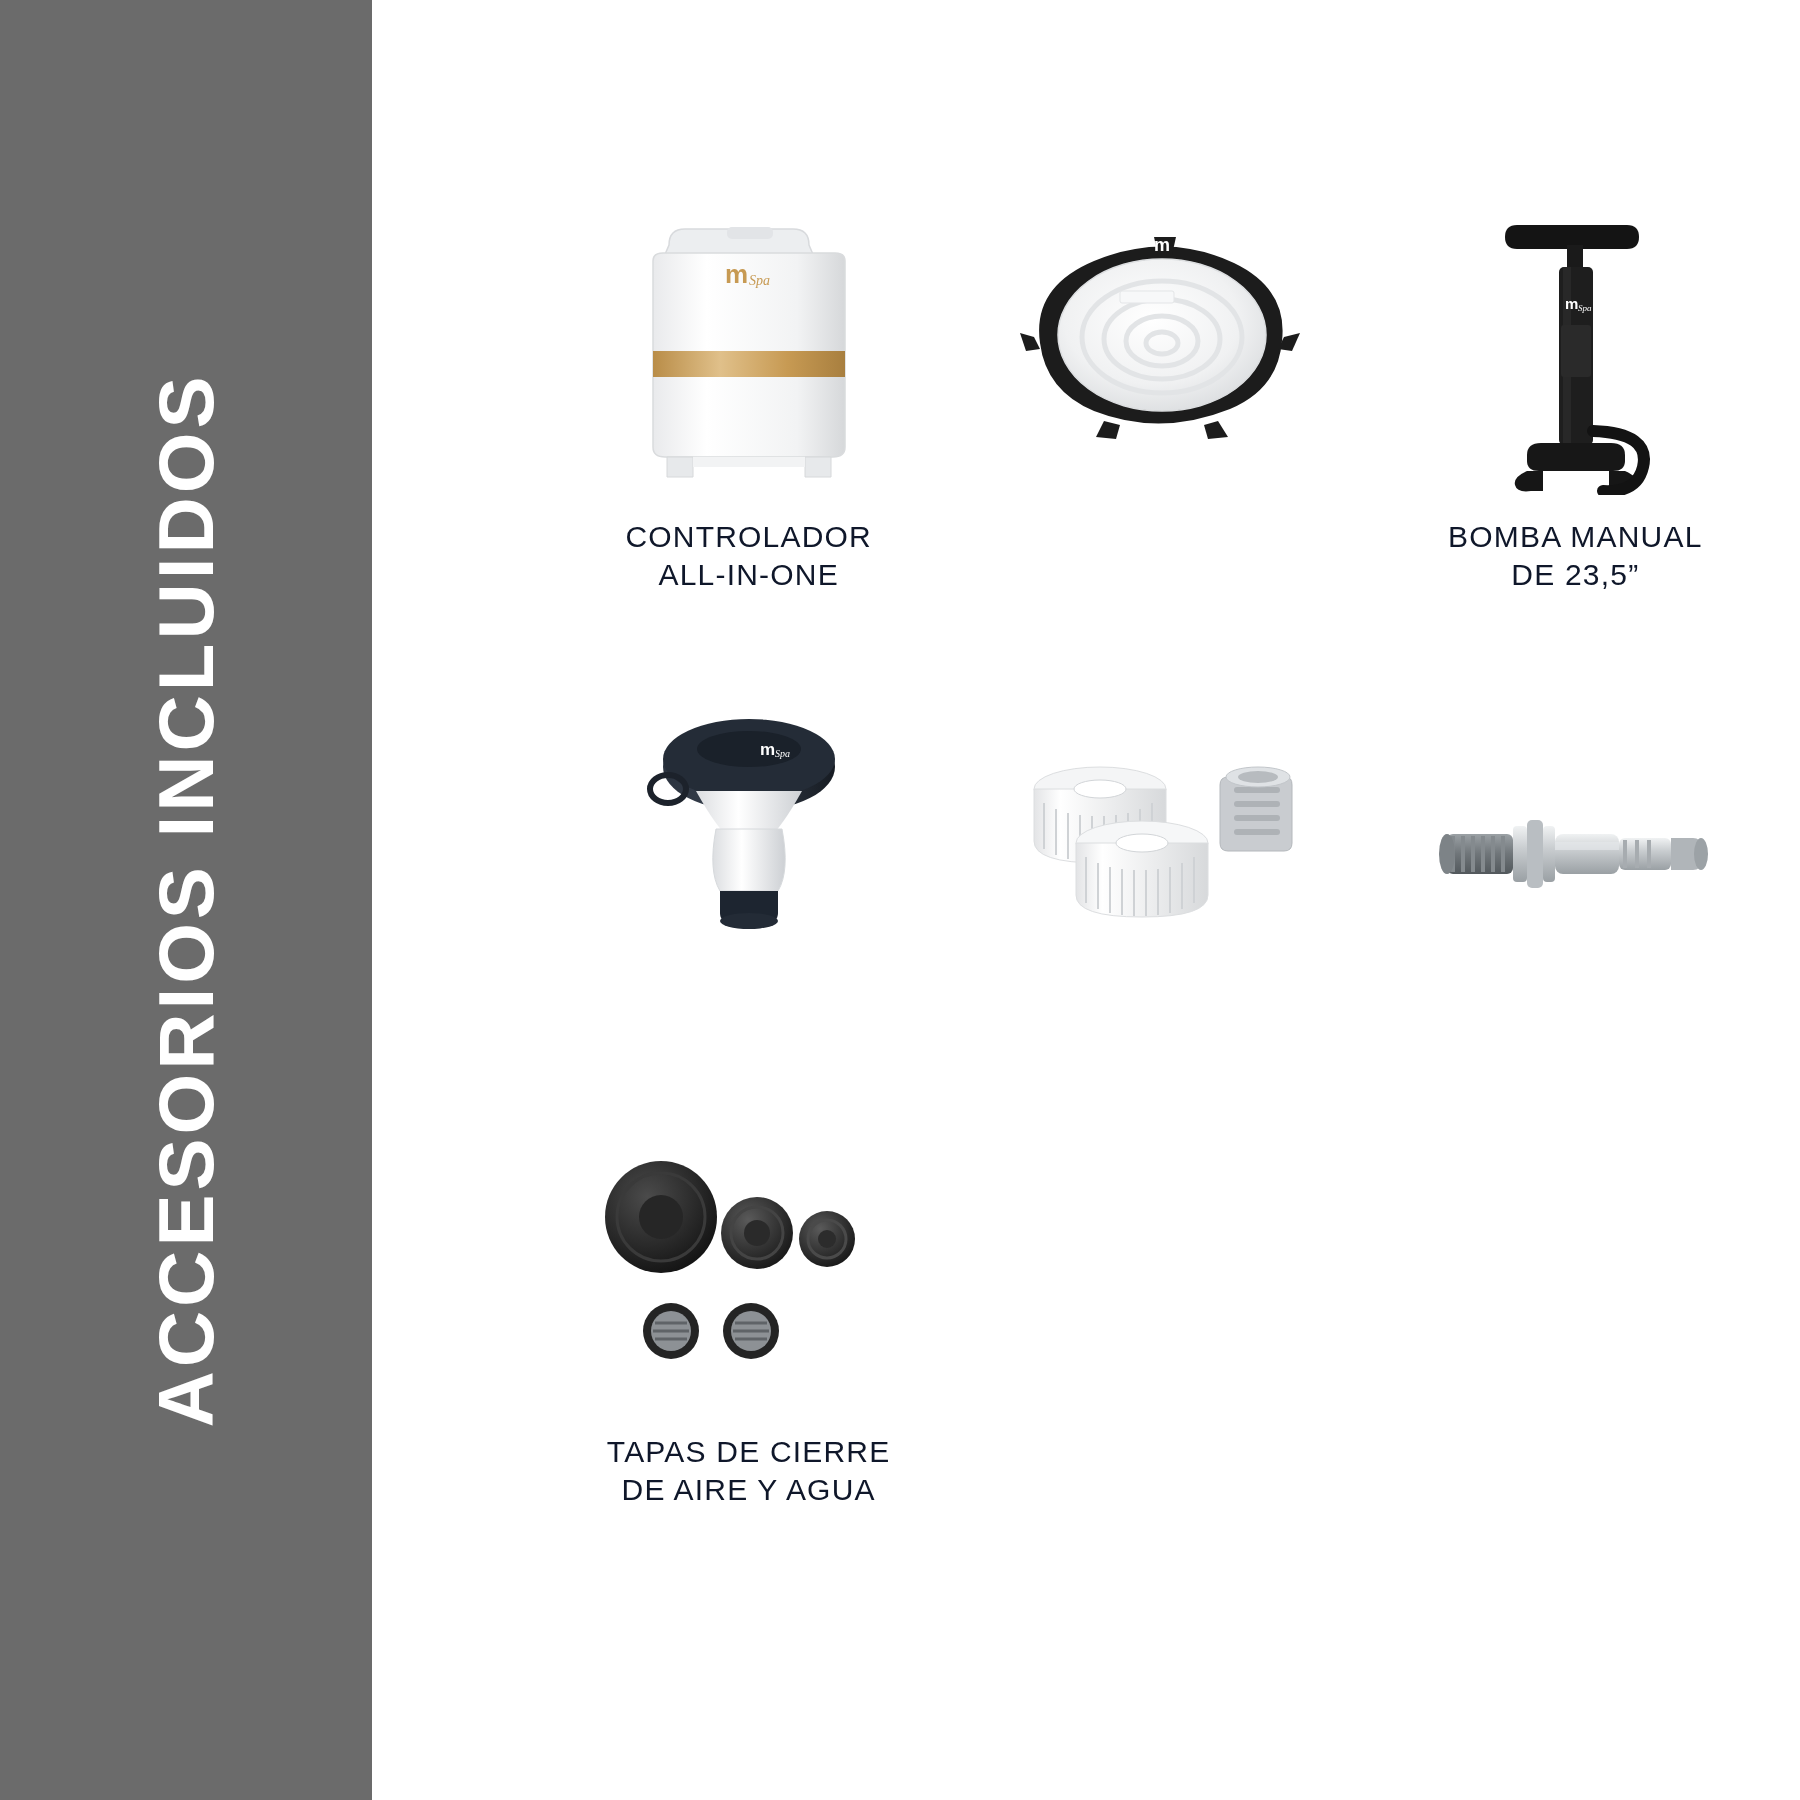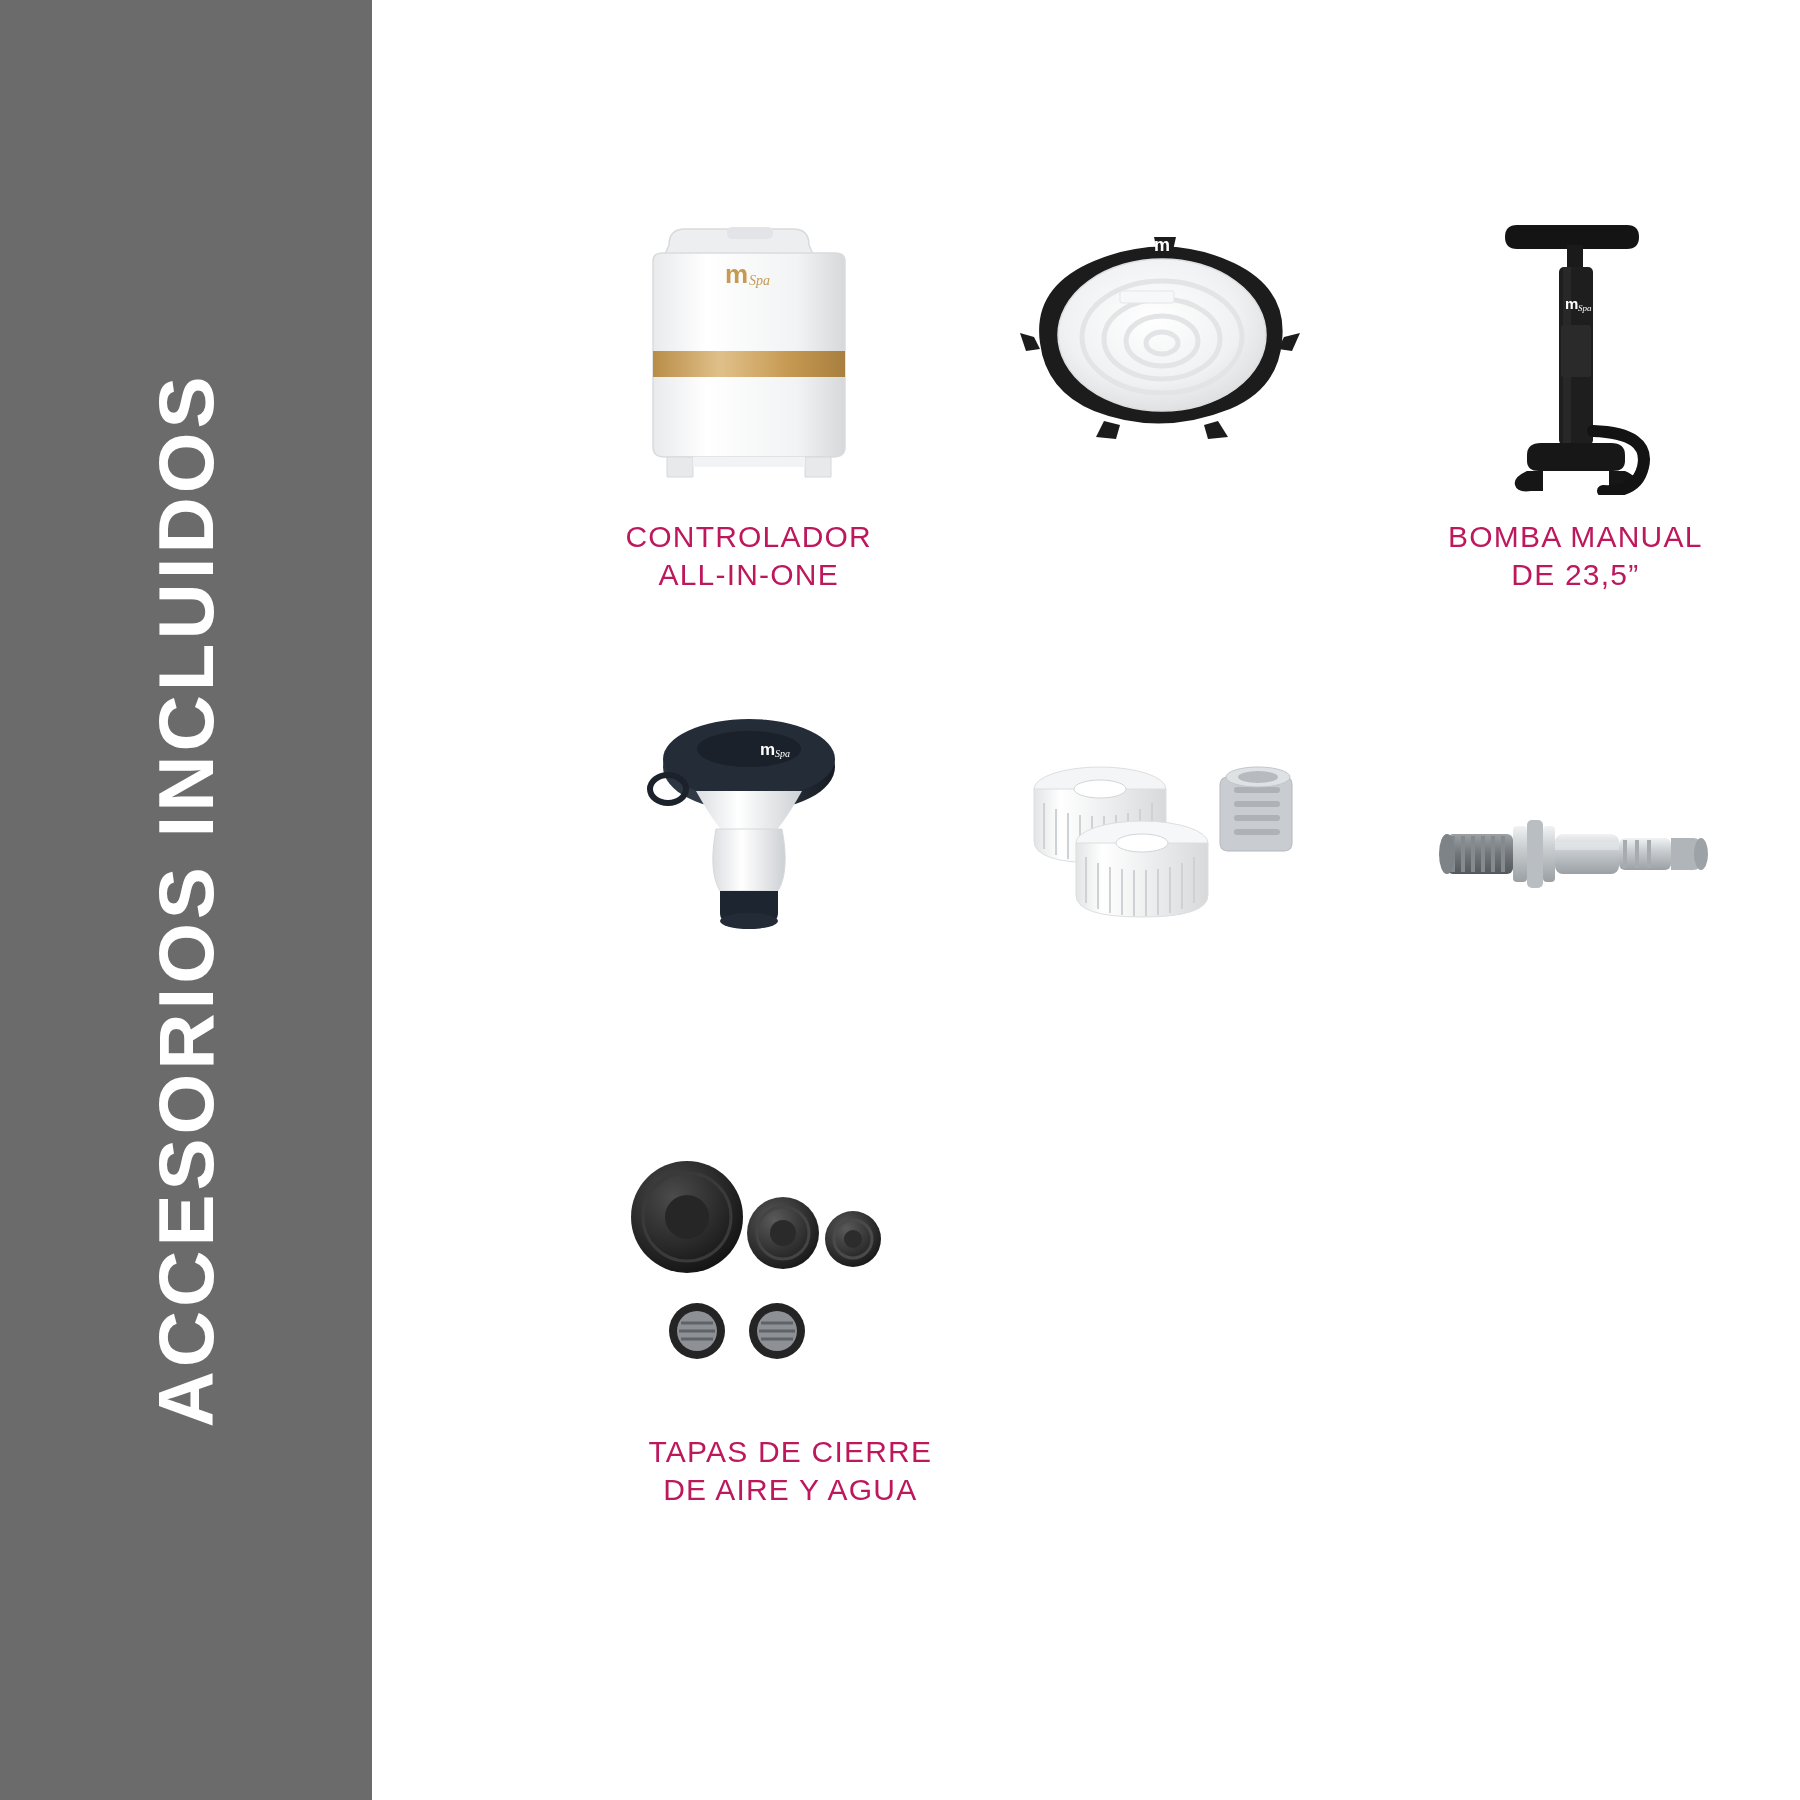--- a/index.html
+++ b/index.html
@@ -68,33 +68,33 @@
     width: 360px;
     height: 300px;
     display: flex;
     align-items: center;
     justify-content: center;
     position: relative;
   }
   .caption {
     margin-top: 18px;
     text-align: center;
-    color: #be185d;
+    color: #0f172a;
     font-size: 30px;
     line-height: 1.28;
     letter-spacing: 1.2px;
     font-family: "Liberation Sans", sans-serif;
     text-transform: uppercase;
     width: 330px;
   }
 
   
   .r1 .art { height: 300px; }
   .r2 { margin-top: 110px; }
-  .r3 { margin-top: 110px; align-items: flex-end; }
+  .r3 { margin-top: 110px; }
 
   svg { display: block; }
 </style>
 </head>
 <body>
 
 <div class="page">
 
   <div class="sidebar">
     <div class="sidebar-title">ACCESORIOS INCLUIDOS</div>

